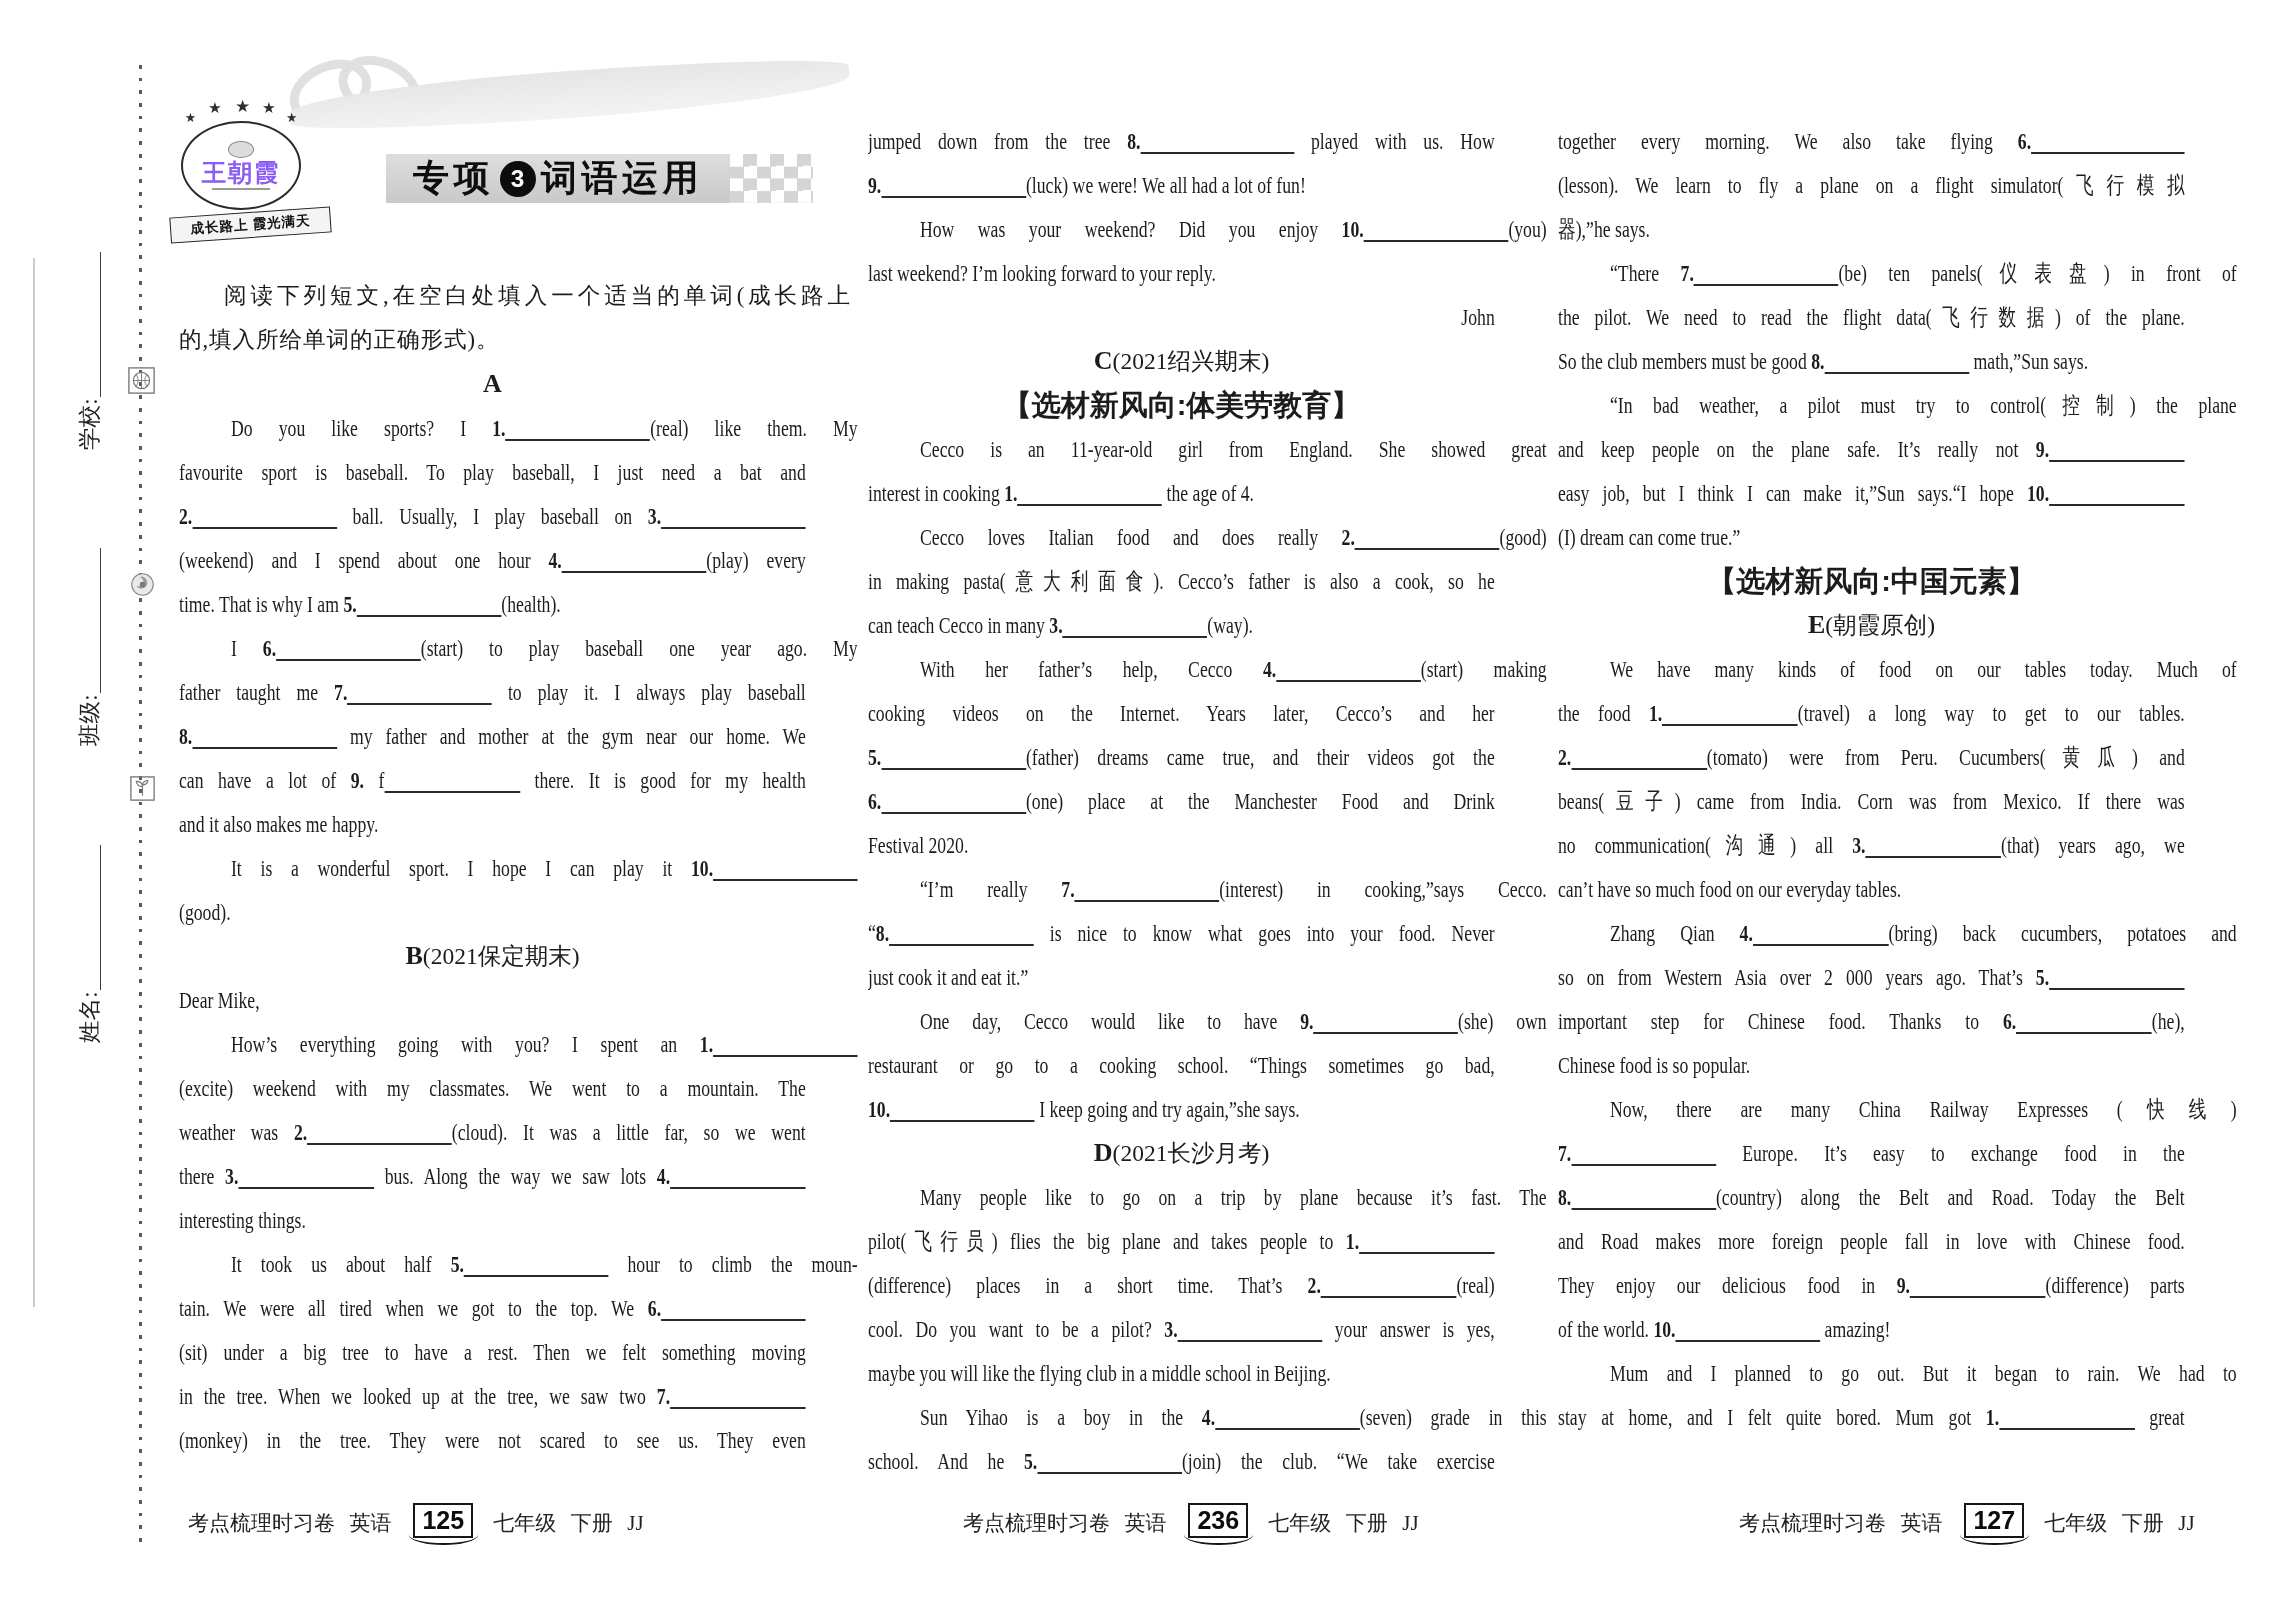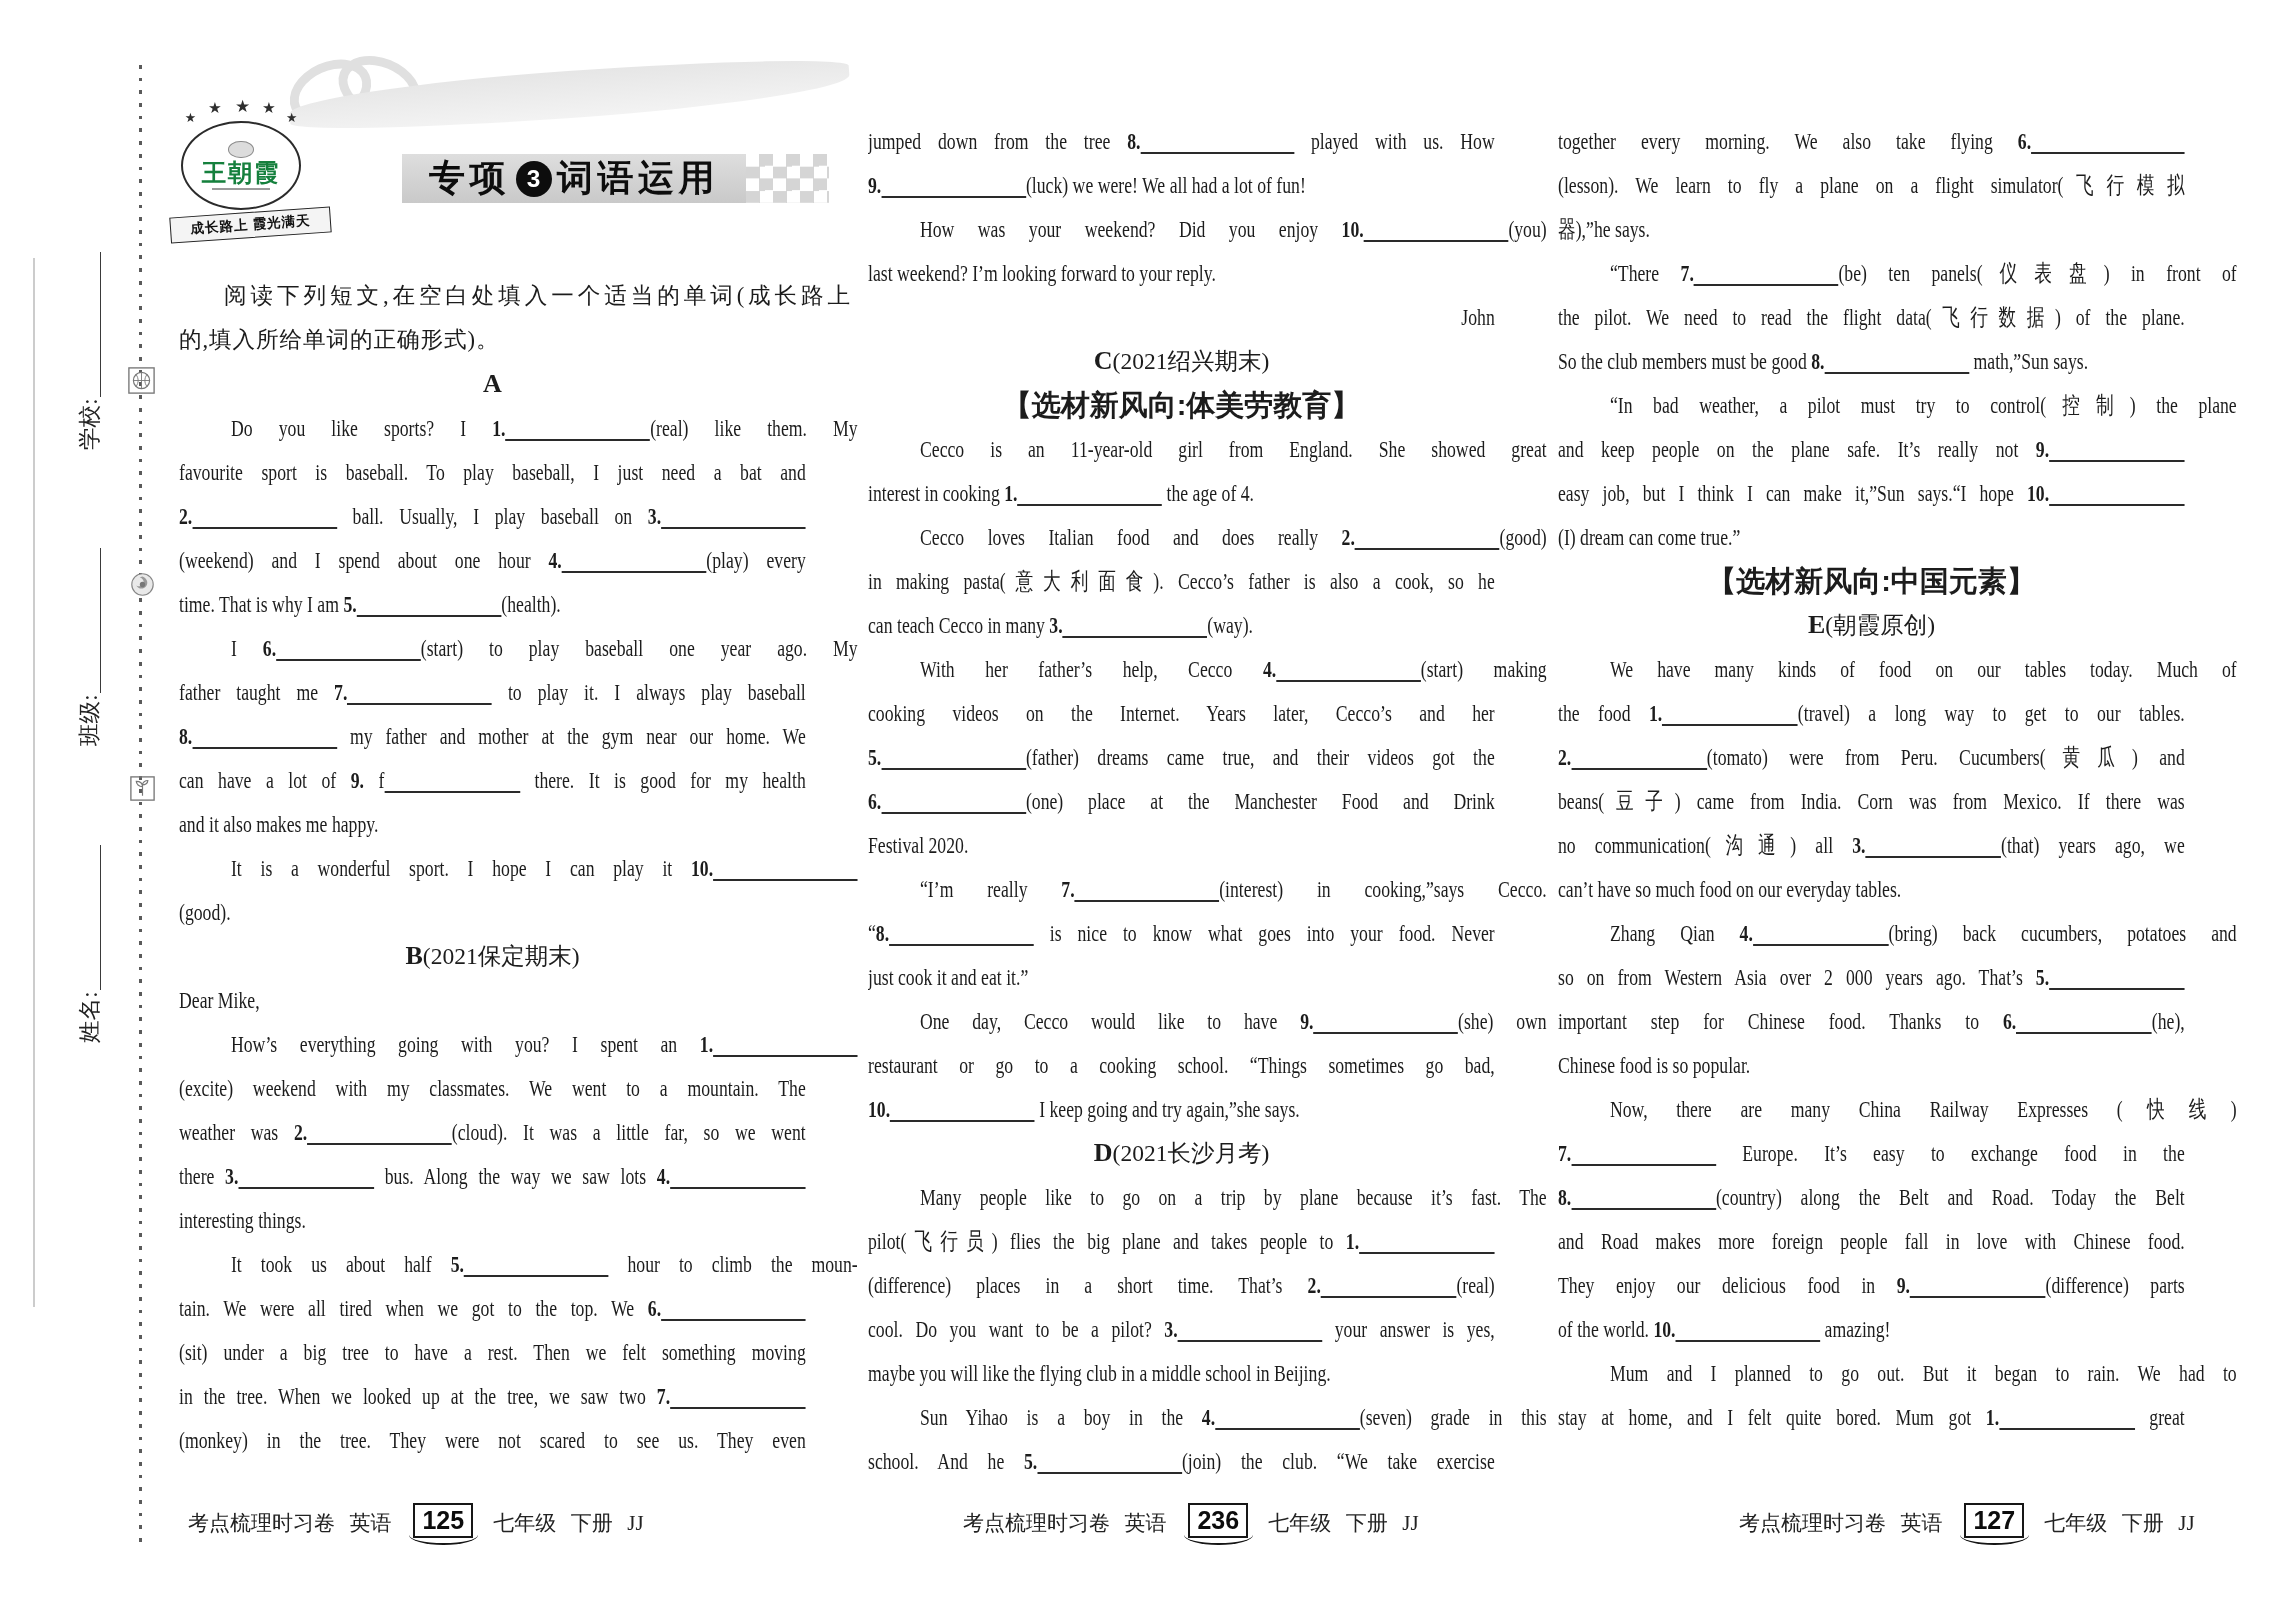--- a/index.html
+++ b/index.html
@@ -24,29 +24,29 @@
   .lg-star{position:absolute;font-family:"DejaVu Sans",sans-serif;color:#2e2e2e;font-size:15.4px;}
   .lg-star:nth-child(1){left:12.7px;top:16.3px;font-size:12.7px;}
   .lg-star:nth-child(2){left:36px;top:5.4px;}
   .lg-star:nth-child(3){left:63px;top:1.8px;font-size:17px;}
   .lg-star:nth-child(4){left:90px;top:5.4px;}
   .lg-star:nth-child(5){left:114px;top:16.3px;font-size:12.7px;}
   .lg-star::before{content:"★";}
   .lg-circle{position:absolute;left:9px;top:27px;width:116px;height:85px;border:2.7px solid #2b2b2b;border-radius:50%;
     background:#fff;display:flex;flex-direction:column;align-items:center;justify-content:center;}
   .lg-portrait{width:23.5px;height:15.4px;border:1.8px solid #8a8a8a;border-radius:50%;background:#dcdcdc;margin-bottom:1.8px;}
-  .lg-name{font-size:24.4px;font-weight:bold;letter-spacing:1.8px;line-height:25px;color:#15803d;}
+  .lg-name{font-size:24.4px;font-weight:bold;letter-spacing:1.8px;line-height:25px;color:#8b5cf6;}
   .lg-microbar{width:58px;height:2.7px;background:#9a9a9a;margin-top:2.7px;}
   .lg-ribbon{position:absolute;left:-1.8px;top:118px;width:159px;height:24.4px;background:#f4f4f4;border:1.8px solid #222;
     transform:rotate(-4deg);display:flex;align-items:center;justify-content:center;
     font-size:13.6px;font-weight:bold;color:#111;letter-spacing:0.9px;}
   
   .banner{position:absolute;left:386px;top:154px;height:49px;z-index:2;display:flex;}
   .banner-main{width:344px;height:49px;background:linear-gradient(180deg,#dedede,#c9c9c9);
-    display:flex;align-items:center;justify-content:center;margin-left:16px;}
+    display:flex;align-items:center;justify-content:center;}
   .banner-title{font-family:"Liberation Sans","DejaVu Sans",sans-serif;font-weight:900;font-size:36px;
     color:#0d0d0d;letter-spacing:4.5px;white-space:nowrap;display:flex;align-items:center;}
   .banner-num{display:inline-flex;align-items:center;justify-content:center;width:36px;height:36px;border-radius:50%;
     background:#0d0d0d;color:#fff;font-size:24.4px;letter-spacing:0;margin:0 5.4px;}
   .banner-checker{width:83px;height:49px;
     background:repeating-conic-gradient(#cdcdcd 0% 25%,#ffffff 0% 50%);background-size:27px 24.4px;opacity:.85;}
   
   .col{position:absolute;}
   .col-0{left:179px;top:274px;width:633px;}
   .col-1{left:868px;top:119px;width:633px;}

